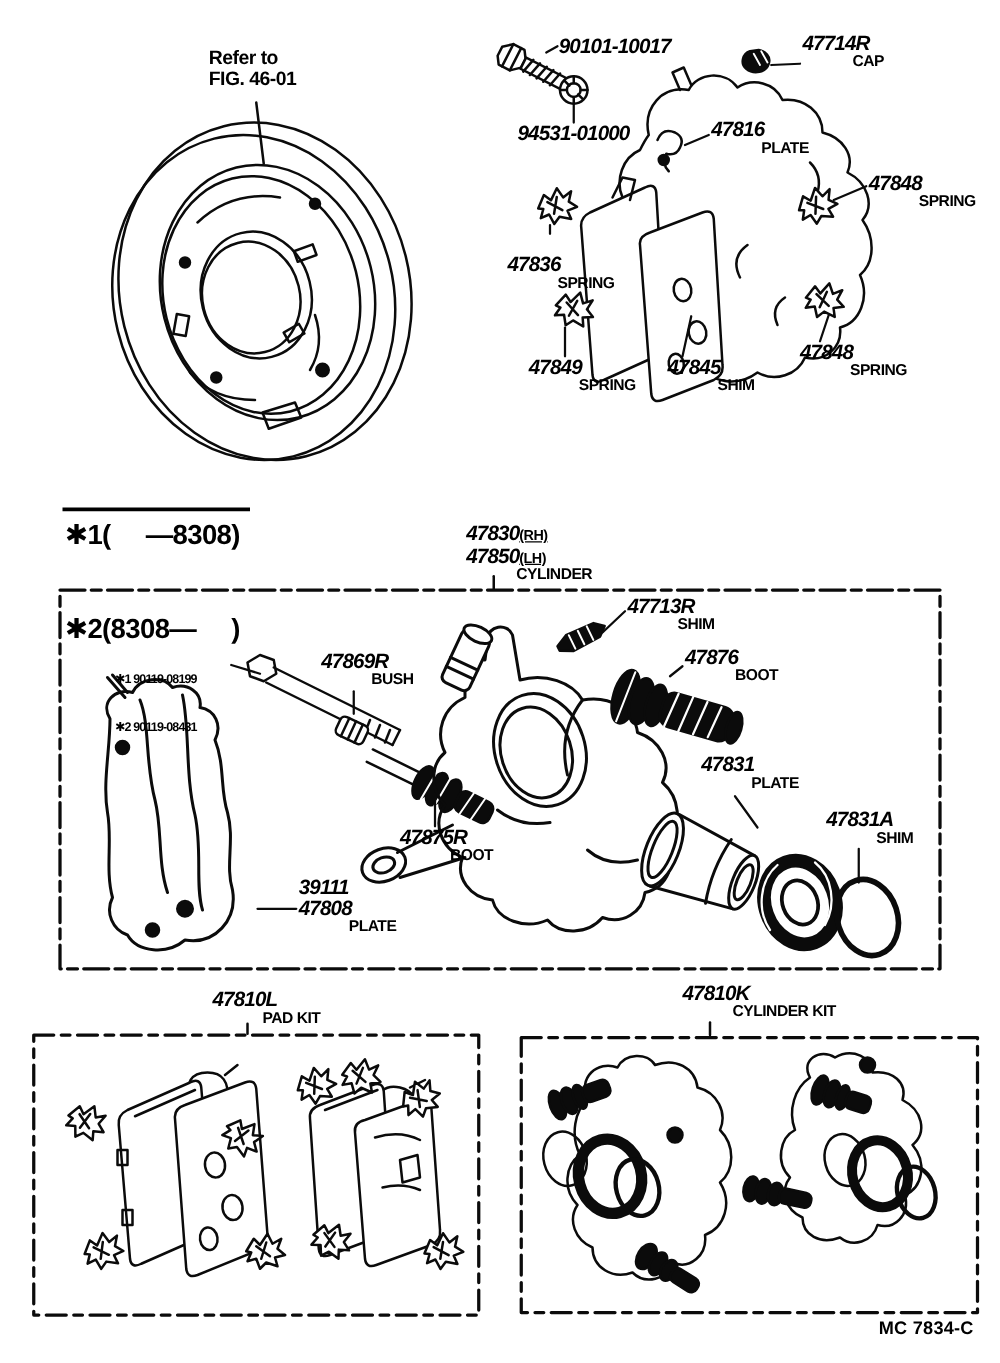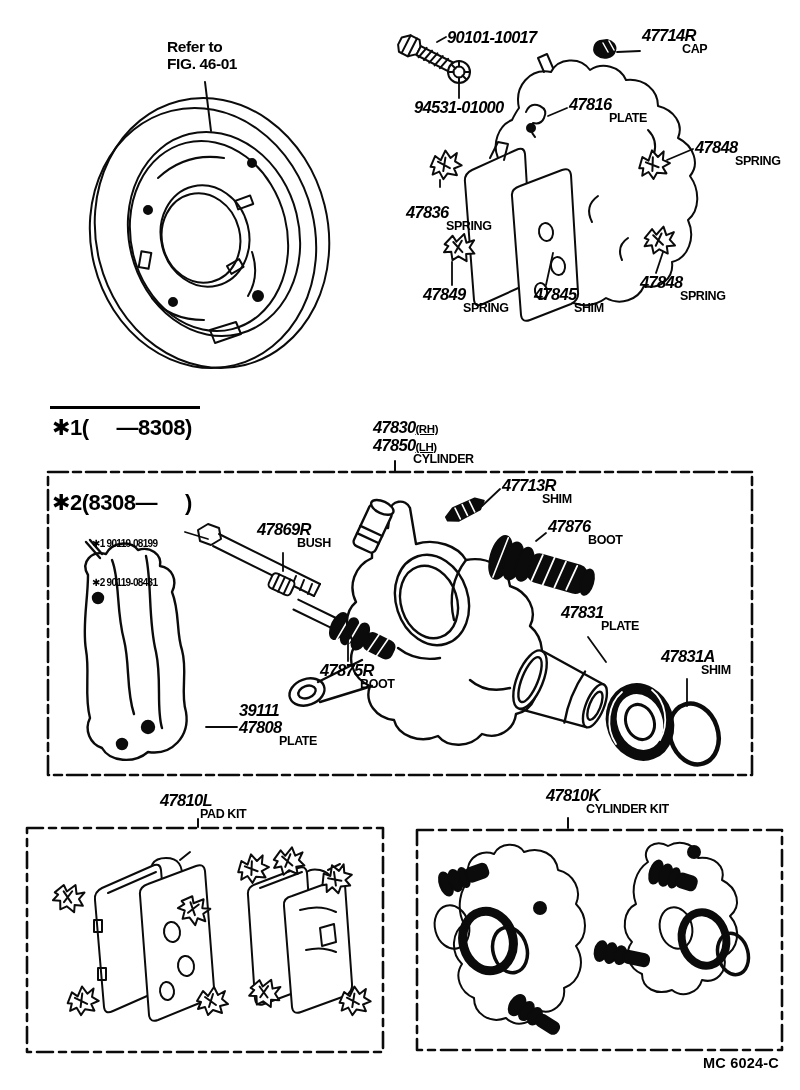--- a/index.html
+++ b/index.html
@@ -397,25 +397,25 @@
   <div class="pn">47875R</div>
   <div class="desc">BOOT</div>
 </div>
 
 <div class="callout" style="left:239px;top:702px">
   <div class="pn">39111</div>
   <div class="pn">47808</div>
   <div class="desc">PLATE</div>
 </div>
 
-<div class="callout" style="left:160px;top:792px">
+<div class="callout" style="left:170px;top:792px">
   <div class="pn">47810L</div>
   <div class="desc">PAD KIT</div>
 </div>
 
 <div class="callout" style="left:546px;top:787px">
   <div class="pn">47810K</div>
   <div class="desc">CYLINDER KIT</div>
 </div>
 
 <div class="callout footer" style="left:703px;top:1056px">
-  <span>MC 6024-C</span>
+  <span>MC 7834-C</span>
 </div>
 
 </body></html>

